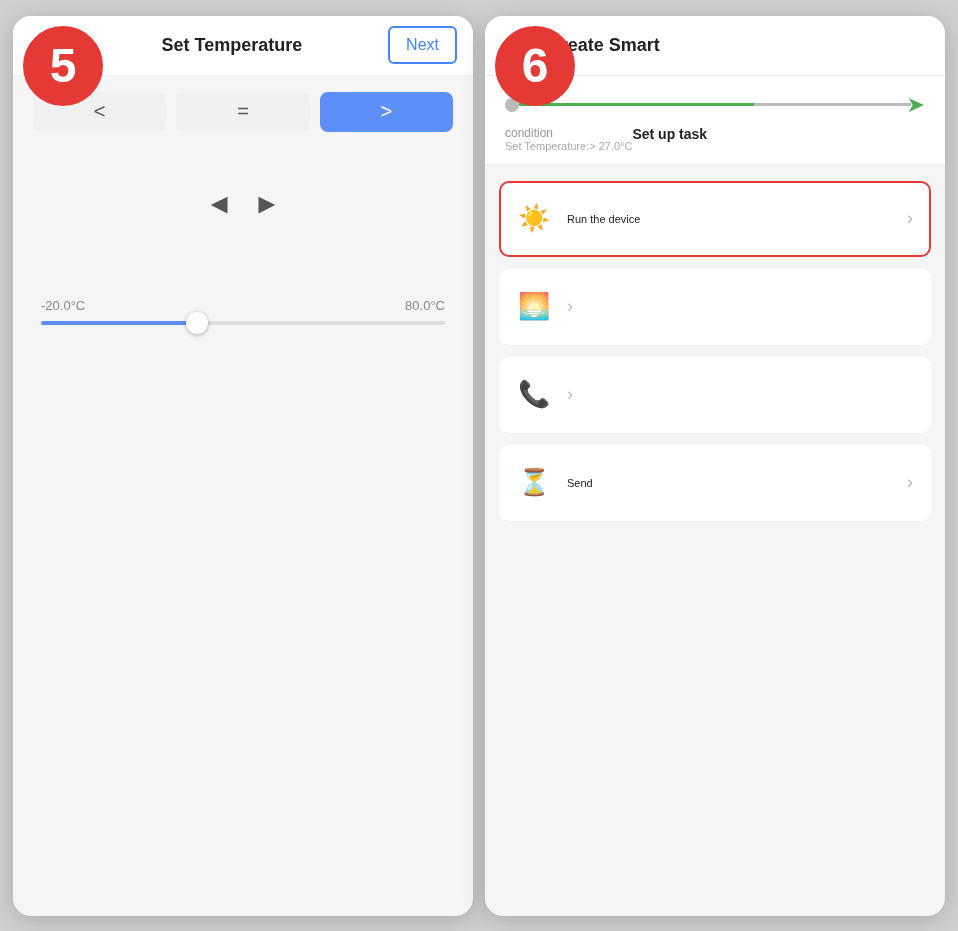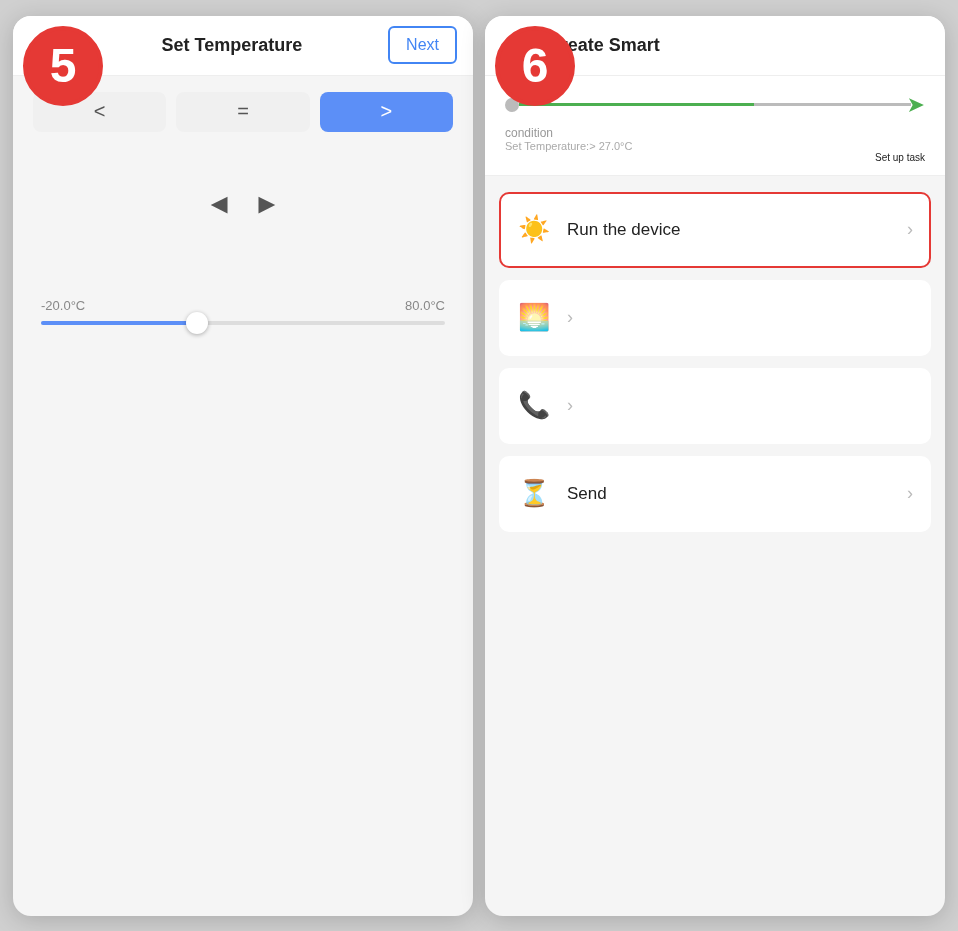--- a/index.html
+++ b/index.html
@@ -199,30 +199,29 @@
       background: linear-gradient(to right, #4caf50 60%, #bbb 60%);
       position: relative;
     }
     .prog-arrow {
       color: #4caf50;
       font-size: 22px;
       margin-left: -4px;
     }
     .prog-labels {
       display: flex;
-      flex-direction: column;
     }
     .prog-label {
       font-size: 12px;
       color: #999;
       max-width: 120px;
     }
     .prog-label-active {
-      font-size: 10px;
-      font-weight: 400;
+      font-size: 14px;
+      font-weight: 700;
       color: #222;
       text-align: right;
     }
     .prog-sub {
       font-size: 11px;
       color: #aaa;
     }
 
     
     .task-list {
@@ -248,21 +247,21 @@
       width: 36px;
       height: 36px;
       display: flex;
       align-items: center;
       justify-content: center;
       font-size: 26px;
       flex-shrink: 0;
     }
     .task-label {
       flex: 1;
-      font-size: 17px;
+      font-size: 11px;
       color: #222;
       font-weight: 400;
     }
     .task-chevron {
       color: #bbb;
       font-size: 18px;
     }
   </style>
 </head>
 <body>

